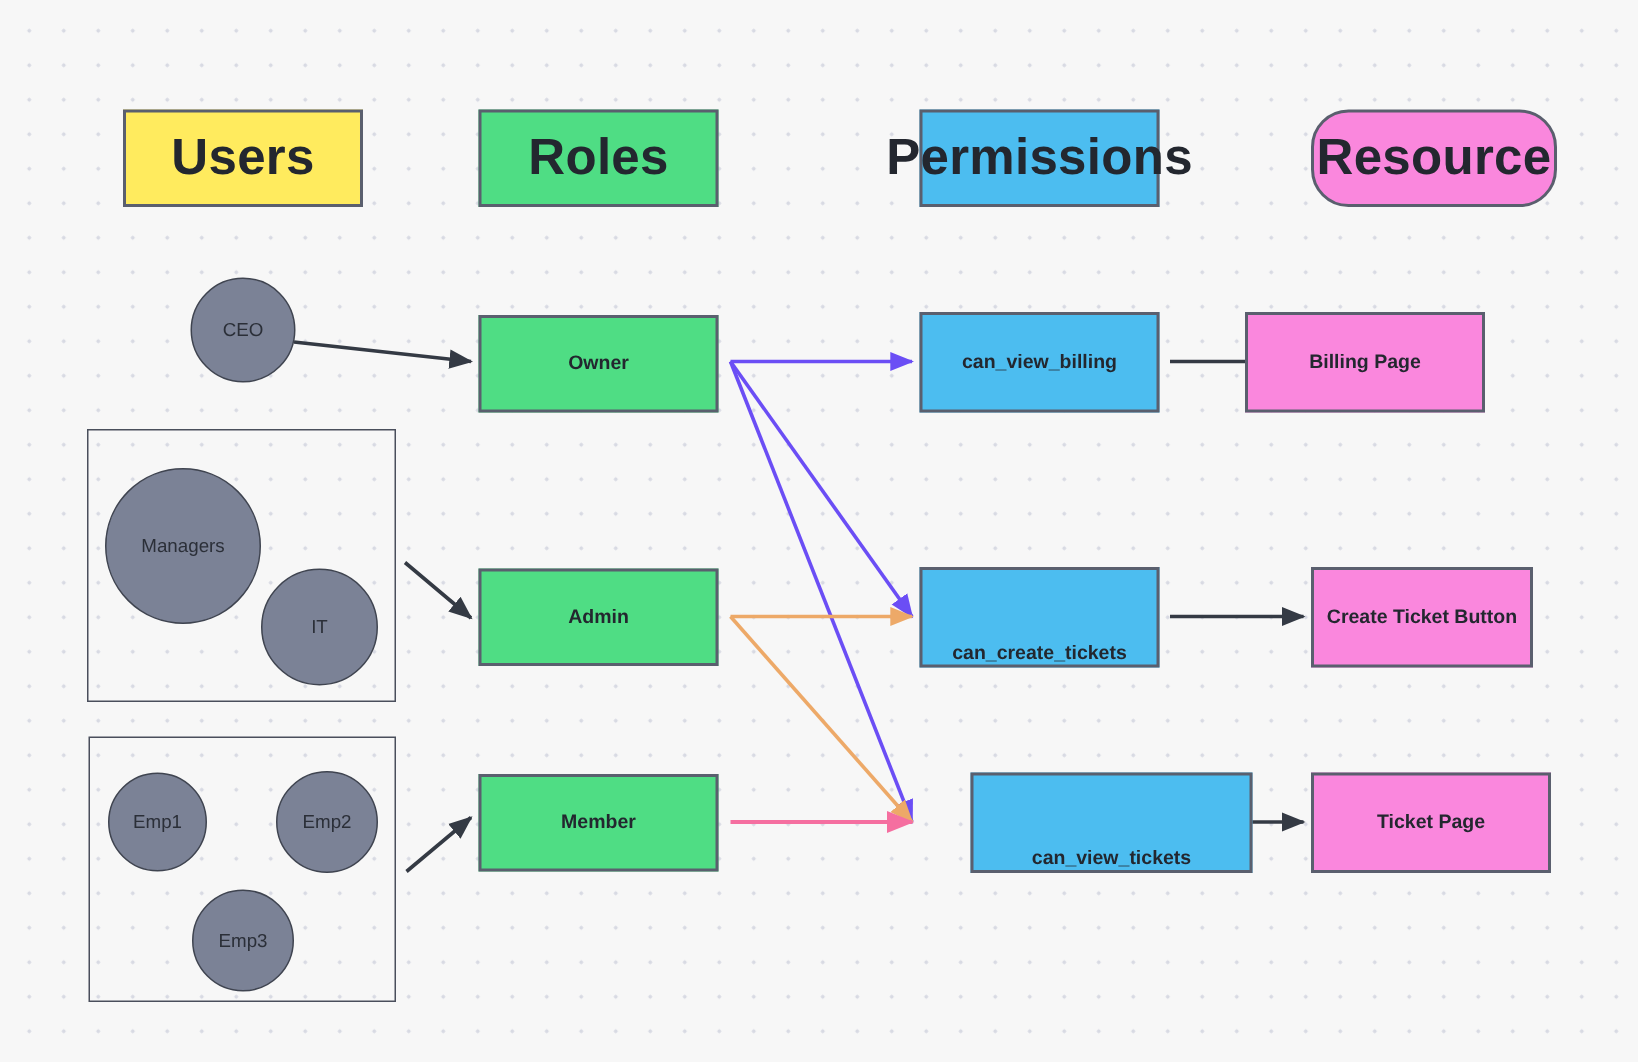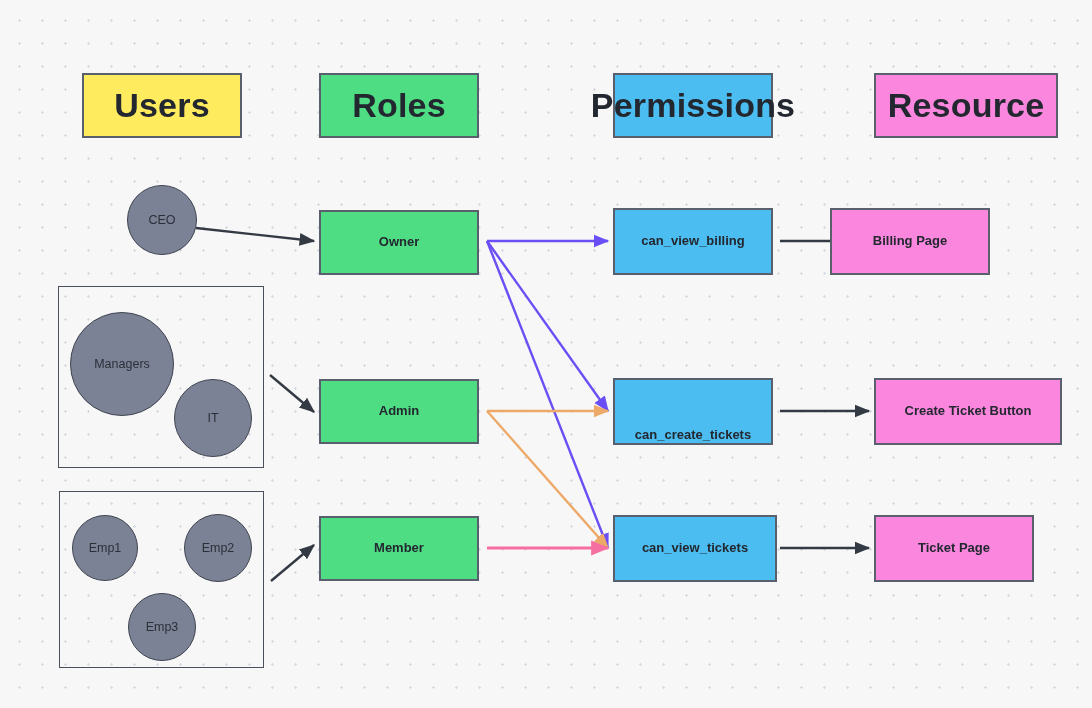--- a/index.html
+++ b/index.html
@@ -102,45 +102,45 @@
   <div id="nodes">
       <div class="node header-node n-users" style="left: 82px; top: 73px; width: 160px; height: 65px;">
         <span>Users</span>
       </div>
       <div class="node header-node n-roles" style="left: 319px; top: 73px; width: 160px; height: 65px;">
         <span>Roles</span>
       </div>
       <div class="node header-node n-perms" style="left: 613px; top: 73px; width: 160px; height: 65px;">
         <span>Permissions</span>
       </div>
-      <div class="node header-node n-res" style="left: 874px; top: 73px; width: 184px; height: 65px;">
+      <div class="node header-node n-res" style="left: 874px; top: 73px; width: 164px; height: 65px; border-radius: 25px;">
         <span>Resource</span>
       </div>
       <div class="node body-node n-roles" style="left: 319px; top: 210px; width: 160px; height: 65px;">
         <span>Owner</span>
       </div>
       <div class="node body-node n-roles" style="left: 319px; top: 379px; width: 160px; height: 65px;">
         <span>Admin</span>
       </div>
       <div class="node body-node n-roles" style="left: 319px; top: 516px; width: 160px; height: 65px;">
         <span>Member</span>
       </div>
       <div class="node body-node n-perms" style="left: 613px; top: 208px; width: 160px; height: 67px;">
         <span>can_view_billing</span>
       </div>
       <div class="node body-node n-perms" style="left: 613px; top: 378px; width: 160px; height: 67px; align-items: flex-end;">
         <span>can_create_tickets</span>
       </div>
-      <div class="node body-node n-perms" style="left: 613px; top: 515px; width: 164px; height: 67px;">
+      <div class="node body-node n-perms" style="left: 647px; top: 515px; width: 188px; height: 67px; align-items: flex-end;">
         <span>can_view_tickets</span>
       </div>
       <div class="node body-node n-res" style="left: 830px; top: 208px; width: 160px; height: 67px;">
         <span>Billing Page</span>
       </div>
-      <div class="node body-node n-res" style="left: 874px; top: 378px; width: 188px; height: 67px;">
+      <div class="node body-node n-res" style="left: 874px; top: 378px; width: 148px; height: 67px;">
         <span>Create Ticket Button</span>
       </div>
       <div class="node body-node n-res" style="left: 874px; top: 515px; width: 160px; height: 67px;">
         <span>Ticket Page</span>
       </div>
       <div class="group-box" style="left: 58px; top: 286px; width: 206px; height: 182px;"></div>
       <div class="user-circle" style="left: 70px; top: 312px; width: 104px; height: 104px; text-align: right;">
         <span>Managers</span>
       </div>
       <div class="user-circle" style="left: 174px; top: 379px; width: 78px; height: 78px;">

